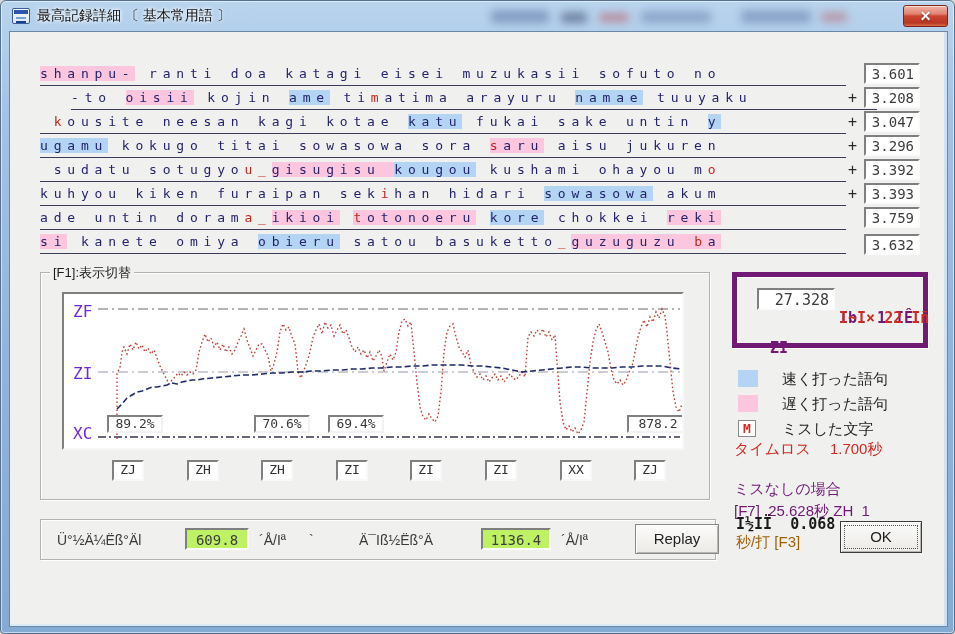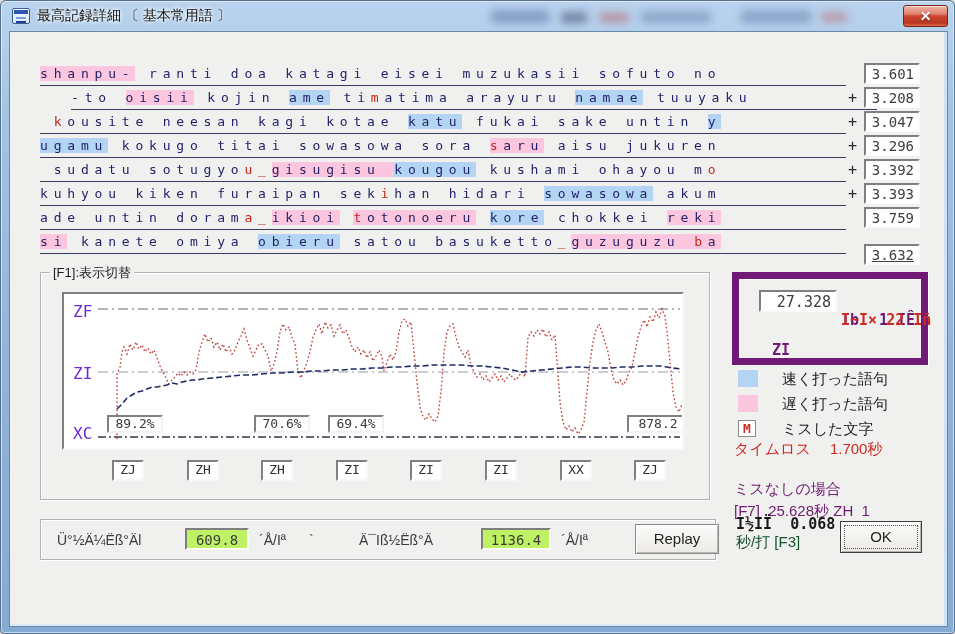--- a/index.html
+++ b/index.html
@@ -47,22 +47,22 @@
     font-size:16px;color:#6d28d9;}
   .pct-box{position:absolute;top:121px;height:18px;background:#fff;
     border:2px solid;border-color:#808080 #f2f2f2 #f2f2f2 #808080;
     font-family:"DejaVu Sans Mono",monospace;font-size:13px;color:#3a3a3a;
     text-align:center;line-height:14px;padding:0 2px;white-space:nowrap;}
   .zbox{position:absolute;top:428px;width:32px;height:21px;background:#fff;
     border:2px solid;border-color:#808080 #f8f8f8 #f8f8f8 #808080;
     font-family:"DejaVu Sans Mono",monospace;font-size:13px;color:#303030;
     text-align:center;line-height:16px;}
   
-  .stats-box{position:absolute;left:722px;top:240px;width:196px;height:93px;
-    border:7px solid #701a75;box-shadow:1px 1px 0 #fff,inset 1px 1px 0 #fff;}
+  .stats-box{position:absolute;left:722px;top:240px;width:196px;height:76px;
+    border:5px solid #701a75;box-shadow:1px 1px 0 #fff,inset 1px 1px 0 #fff;}
   .stat-field{position:absolute;left:20px;top:11px;width:78px;height:22px;background:#fff;
     border:2px solid;border-color:#7f7f7f #fbfbfb #fbfbfb #7f7f7f;
     font-family:"DejaVu Sans Mono",monospace;font-size:15px;color:#3d3d3d;text-align:right;padding:1px 4px 0 0;}
   .stat-t{position:absolute;font-family:"DejaVu Sans Mono",monospace;font-size:15px;font-weight:bold;white-space:pre;}
   .navy{color:#701a75;margin-top:18px;}
   .redtx{color:#cf2b22;}
   
   .legend-row{position:absolute;left:728px;height:18px;}
   .legend-swatch{position:absolute;left:0;top:0;width:20px;height:17px;}
   .legend-miss{position:absolute;left:0;top:0;width:18px;height:17px;background:#fff;border:1px solid #8a8a8a;
@@ -115,21 +115,21 @@
         <div class="score-box" style="top: 55px;">3.208</div>
         <span class="score-plus" style="top: 81px;">+</span>
         <div class="score-box" style="top: 79px;">3.047</div>
         <span class="score-plus" style="top: 105px;">+</span>
         <div class="score-box" style="top: 103px;">3.296</div>
         <span class="score-plus" style="top: 129px;">+</span>
         <div class="score-box" style="top: 127px;">3.392</div>
         <span class="score-plus" style="top: 153px;">+</span>
         <div class="score-box" style="top: 151px;">3.393</div>
         <div class="score-box" style="top: 175px;">3.759</div>
-        <div class="score-box" style="top: 212px; text-decoration: underline;">3.632</div>
+        <div class="score-box" style="top: 202px;">3.632</div>
       </div>
 
     <div class="groupbox">
       <div class="groupbox-label">[F1]:表示切替</div>
     </div>
 
     <div class="graph-panel" id="graph-panel">
       <svg id="graph-svg" width="618" height="154" viewBox="0 0 618 154">
           <line x1="34" x2="616" y1="15" y2="15" stroke="#9a9aa2" stroke-width="1.3" stroke-dasharray="10 4 2 4"></line>
           <line x1="34" x2="616" y1="78" y2="78" stroke="#bcbcc6" stroke-width="1.3" stroke-dasharray="10 4 2 4"></line>
@@ -184,17 +184,17 @@
       <div class="bb-label" style="left:218px;">´Å/Iª</div>
       <div class="bb-label" style="left:268px;">`</div>
       <div class="bb-label" style="left:318px;">Ä¯Iß½Ëß°Ä</div>
       <div class="bb-field" style="left:440px;width:70px;">1136.4</div>
       <div class="bb-label" style="left:520px;">´Å/Iª</div>
     </div>
 
     <div class="btn" style="left:625px;top:492px;width:84px;height:30px;line-height:28px;">Replay</div>
 
     <div class="info-line" style="left:726px;top:483px;color:#1a1a1a;font-family:'DejaVu Sans Mono',monospace;font-weight:bold;">I½IÏ  0.068</div>
-    <div class="info-line" style="left:726px;top:501px;color:#14532d;">秒/打 [F3]</div>
+    <div class="info-line" style="left:726px;top:501px;color:#a16207;">秒/打 [F3]</div>
 
     <div class="btn btn-ok" style="left:830px;top:489px;width:82px;height:32px;line-height:30px;">OK</div>
   </div>
 </div>
 
 </body></html>

